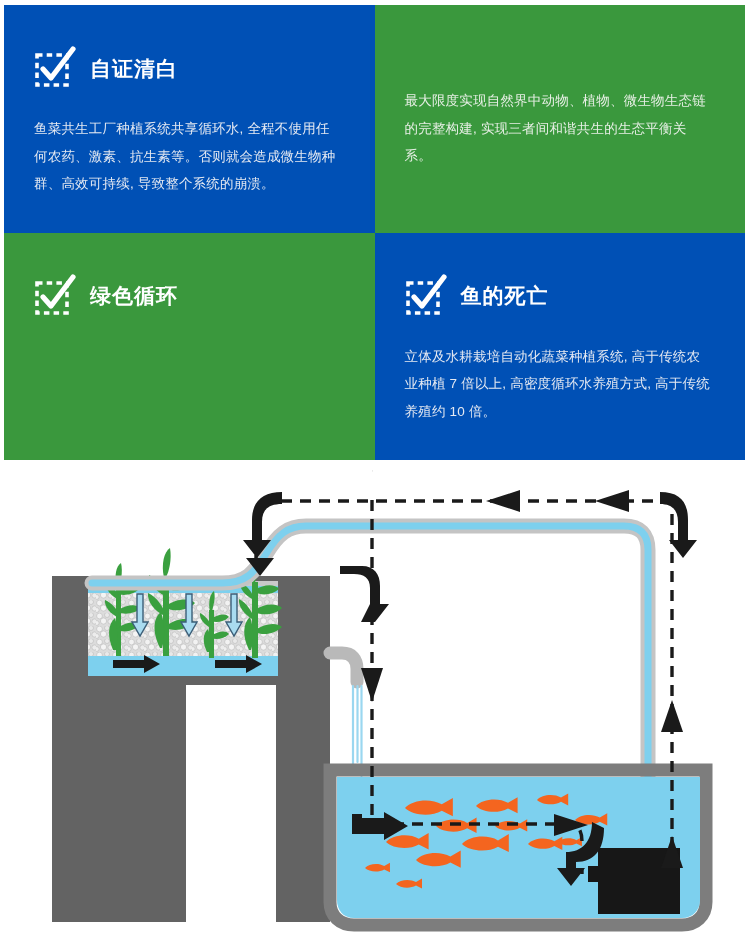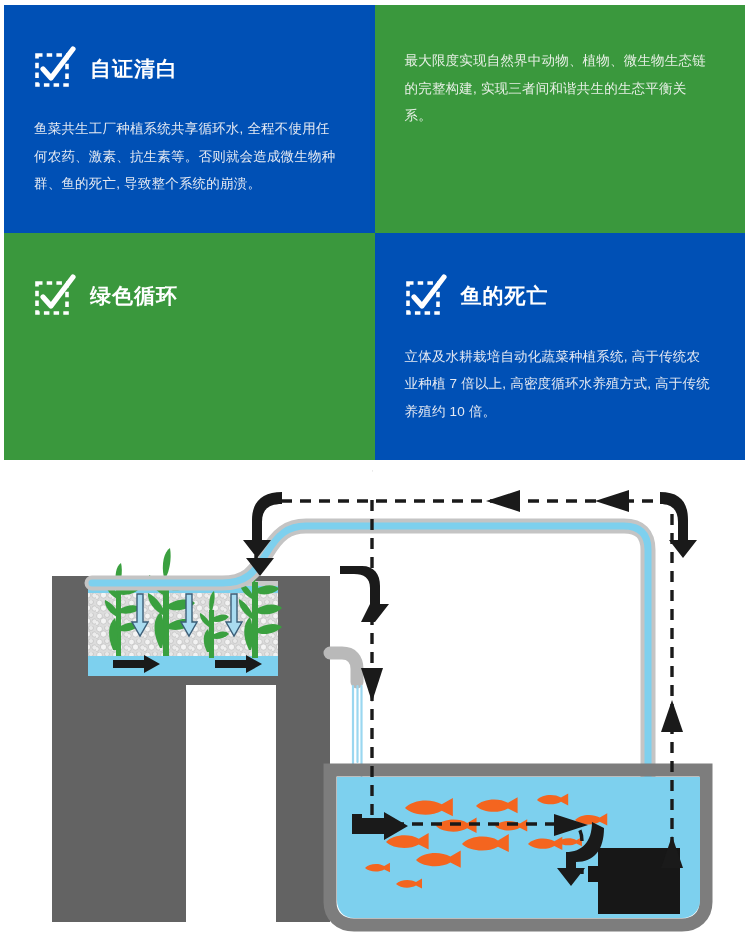--- a/index.html
+++ b/index.html
@@ -53,21 +53,21 @@
     line-height: 1;
     white-space: nowrap;
   }
   .panel-body {
     color: #e4e9f2;
     font-size: 13.5px;
     line-height: 2.05;
     letter-spacing: 0.2px;
     max-width: 320px;
   }
-  .panel.green .panel-body { color: #e7efe5; }
+  .panel.green .panel-body { color: #e7efe5; margin-top: 40px; }
 
   
   #diagram {
     position: absolute;
     left: 0; top: 470px;
     width: 748px; height: 472px;
   }
   #diagram svg { display: block; width: 748px; height: 472px; }
 </style>
 </head>
@@ -80,21 +80,21 @@
     <div class="panel blue">
       <div class="panel-head">
         <span class="check-icon">
           <svg viewBox="0 0 42 42" aria-hidden="true">
             <rect x="3" y="8" width="30" height="30" fill="none" stroke="#ffffff" stroke-width="3.6" stroke-dasharray="5.5 4.2" stroke-linecap="butt"></rect>
             <path d="M9 22 L17 31 L39 2" fill="none" stroke="#ffffff" stroke-width="5.2" stroke-linecap="round" stroke-linejoin="round"></path>
           </svg>
         </span>
         <span class="panel-title">自证清白</span>
       </div>
-      <p class="panel-body">鱼菜共生工厂种植系统共享循环水, 全程不使用任何农药、激素、抗生素等。否则就会造成微生物种群、鱼的死亡, 导致整个系统的崩溃。</p>
+      <p class="panel-body">鱼菜共生工厂种植系统共享循环水, 全程不使用任何农药、激素、抗生素等。否则就会造成微生物种群、高效可持续, 导致整个系统的崩溃。</p>
     </div>
 
     <div class="panel green">
       <p class="panel-body">最大限度实现自然界中动物、植物、微生物生态链的完整构建, 实现三者间和谐共生的生态平衡关系。</p>
     </div>
 
     <div class="panel green">
       <div class="panel-head">
         <span class="check-icon">
           <svg viewBox="0 0 42 42" aria-hidden="true">

